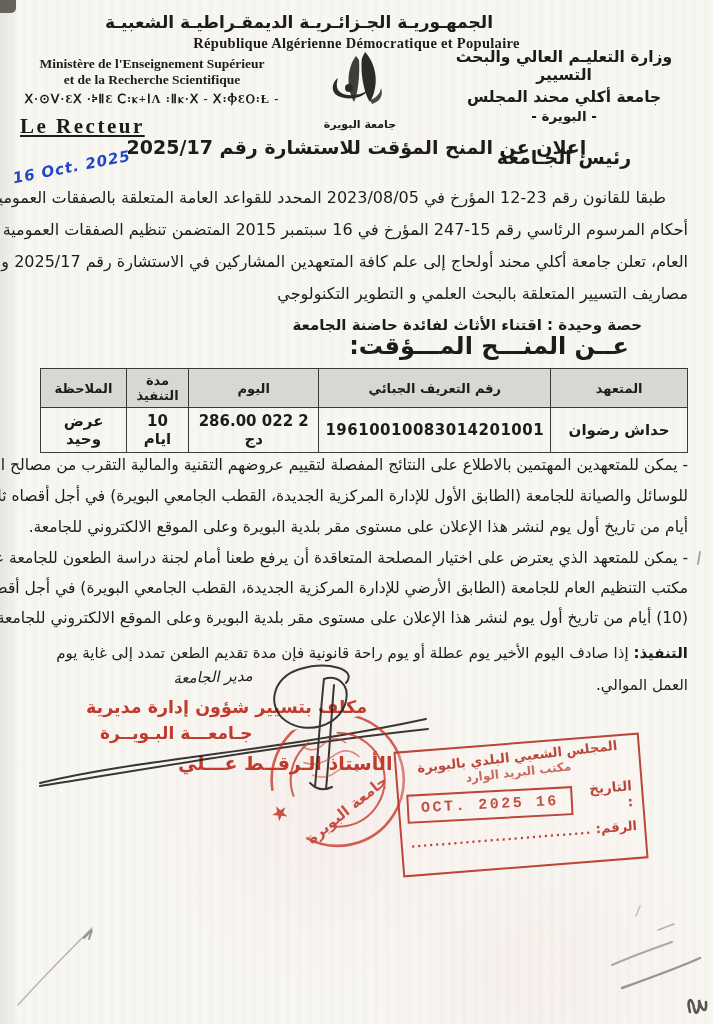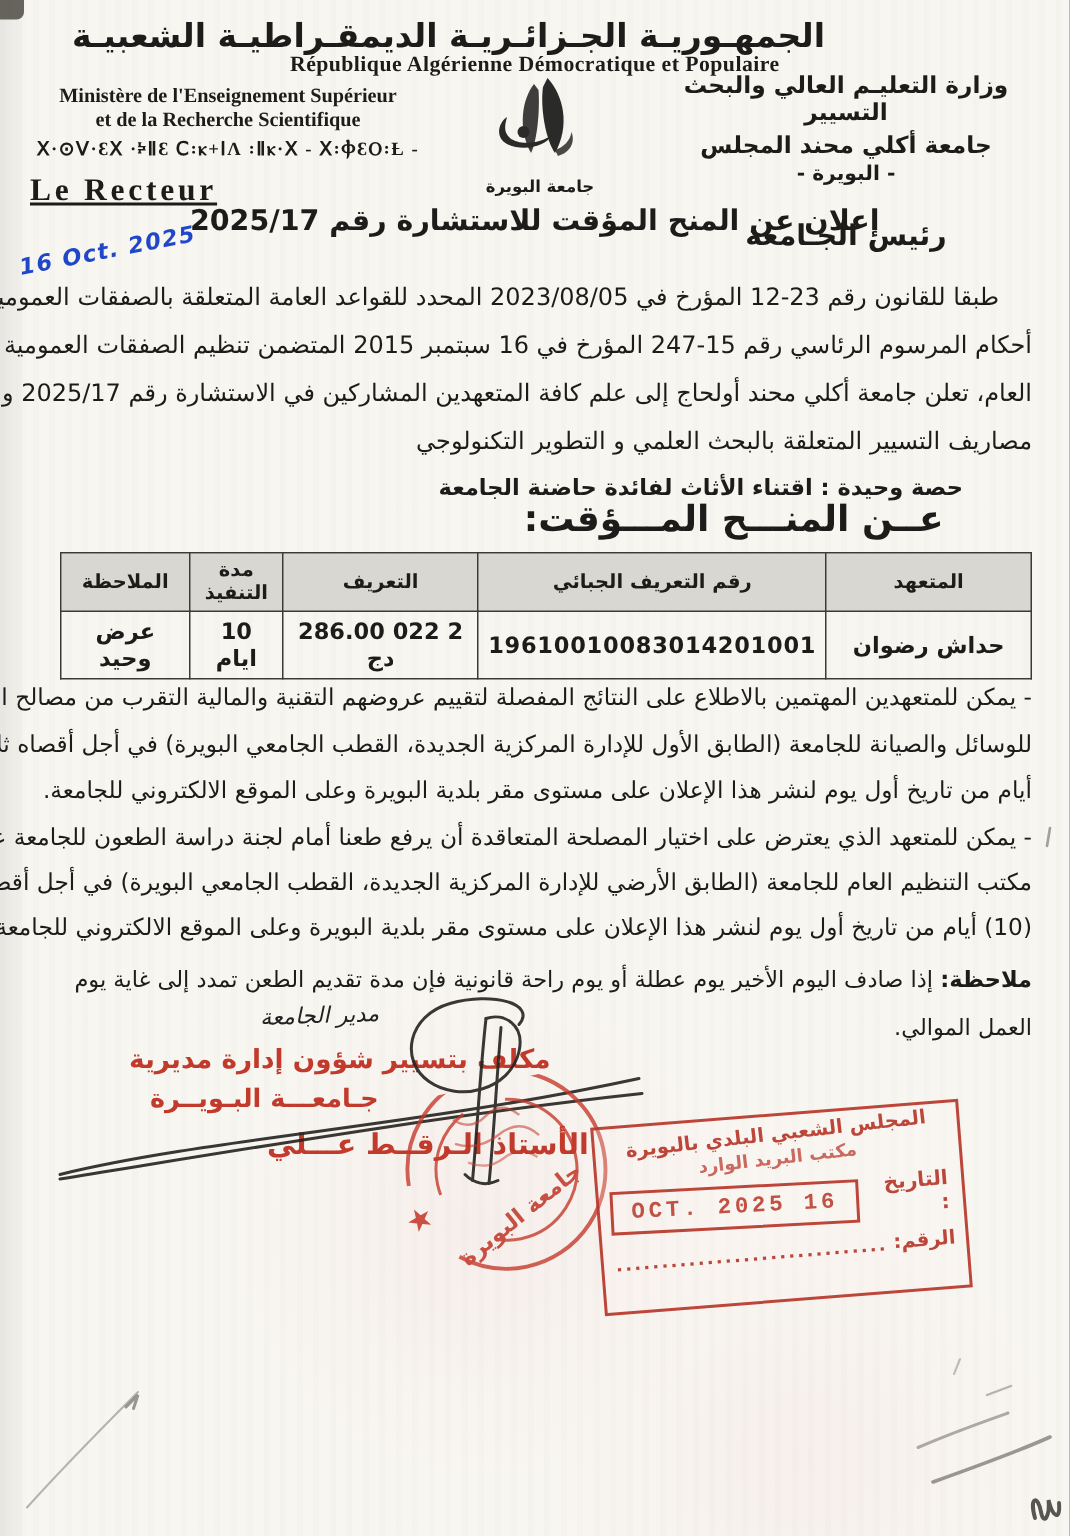--- a/index.html
+++ b/index.html
@@ -9,21 +9,21 @@
       radial-gradient(circle at 45% 80%, rgba(235,170,180,0.10), transparent 18%),
       radial-gradient(circle at 75% 95%, rgba(230,160,170,0.08), transparent 15%),
       repeating-linear-gradient(90deg, rgba(60,60,55,0.015) 0 4px, transparent 4px 11px),
       linear-gradient(90deg, rgba(0,0,0,0.05) 0 6px, transparent 18px),
       #f8f6f1;
     font-family:"DejaVu Sans", sans-serif;color:#1d1c1a;
   }
   .abs{position:absolute;}
   .rtl{direction:rtl;unicode-bidi:embed;}
   
-  .hdr-ar-top{top:12px;left:0;width:598px;text-align:center;font-size:22px;font-weight:bold;letter-spacing:-0.5px;}
+  .hdr-ar-top{top:12px;left:0;width:598px;text-align:center;font-size:17px;font-weight:bold;letter-spacing:-0.5px;}
   .hdr-fr{top:35px;left:0;width:713px;text-align:center;font-family:"Liberation Serif",serif;font-weight:bold;font-size:14.5px;letter-spacing:0.3px;}
   .left-block{top:56px;left:12px;width:280px;text-align:center;font-family:"Liberation Serif",serif;}
   .lb-min{font-weight:bold;font-size:13.5px;line-height:16px;}
   .lb-univ{font-weight:bold;font-size:13px;margin-top:6px;}
   .lb-tif{font-size:12.5px;font-weight:bold;letter-spacing:1px;margin-top:3px;white-space:nowrap;}
   .lb-rect{font-size:21px;letter-spacing:2.5px;margin-top:7px;text-align:left;padding-left:8px;font-weight:600;text-decoration:underline;}
   .logo-wrap{top:50px;left:318px;width:84px;text-align:center;}
   .logo-cap{font-size:11px;font-weight:bold;margin-top:-2px;}
   .right-block{top:48px;right:14px;width:270px;text-align:center;}
   .rb-min{font-size:15.5px;font-weight:600;}
@@ -120,21 +120,21 @@
     <div class="ln lot">حصة وحيدة : اقتناء الأثاث  لفائدة حاضنة الجامعة</div>
   </div>
 
   <div class="abs sec-head rtl">عــن المنـــح المـــؤقت:</div>
 
   <table class="award">
     <thead>
       <tr>
         <th style="width:175px">المتعهد</th>
         <th style="width:158px">رقم التعريف الجبائي</th>
-        <th style="width:160px">التعريف</th>
+        <th style="width:160px">اليوم</th>
         <th style="width:63px">مدة التنفيذ</th>
         <th style="width:92px">الملاحظة</th>
       </tr>
     </thead>
     <tbody>
       <tr>
         <td>حداش رضوان</td>
         <td class="nif">19610010083014201001</td>
         <td>2 022 286.00 دج</td>
         <td>10 ايام</td>
@@ -149,21 +149,21 @@
     <div class="ln">أيام من تاريخ أول يوم لنشر هذا الإعلان على مستوى مقر بلدية البويرة وعلى الموقع الالكتروني للجامعة.</div>
   </div>
 
   <div class="abs para p3 rtl">
     <div class="ln">- يمكن للمتعهد الذي يعترض على اختيار المصلحة المتعاقدة أن يرفع طعنا أمام لجنة دراسة الطعون للجامعة على مستوى</div>
     <div class="ln">مكتب التنظيم العام للجامعة (الطابق الأرضي للإدارة المركزية الجديدة، القطب الجامعي البويرة) في أجل أقصاه عشرة</div>
     <div class="ln">(10) أيام من تاريخ أول يوم لنشر هذا الإعلان على مستوى مقر بلدية البويرة وعلى الموقع الالكتروني للجامعة،</div>
   </div>
 
   <div class="abs para note rtl">
-    <b>ملاحظة:</b><span> إذا صادف اليوم الأخير يوم عطلة أو يوم راحة قانونية فإن مدة تقديم الطعن تمدد إلى غاية يوم العمل الموالي.</span>
+    <b>التنفيذ:</b><span> إذا صادف اليوم الأخير يوم عطلة أو يوم راحة قانونية فإن مدة تقديم الطعن تمدد إلى غاية يوم العمل الموالي.</span>
   </div>
 
   <div class="abs sig-hand rtl">مدير الجامعة</div>
   <div class="abs sig-r1 red rtl">مكلف بتسيير شؤون إدارة مديرية</div>
   <div class="abs sig-r2 red rtl">جـامعـــة البـويــرة</div>
   <div class="abs sig-r3 red rtl">الأستاذ  الـرقــط عـــلي</div>
 
   <svg class="abs sig-svg" width="410" height="170" viewBox="0 0 410 170">
     <g fill="none" stroke="#24231f" stroke-width="2" stroke-linecap="round" opacity="0.9">
       <path d="M318,28 C330,14 300,6 272,14 C244,22 238,52 258,66 C278,80 312,72 318,46 C322,28 308,20 296,24"></path>

